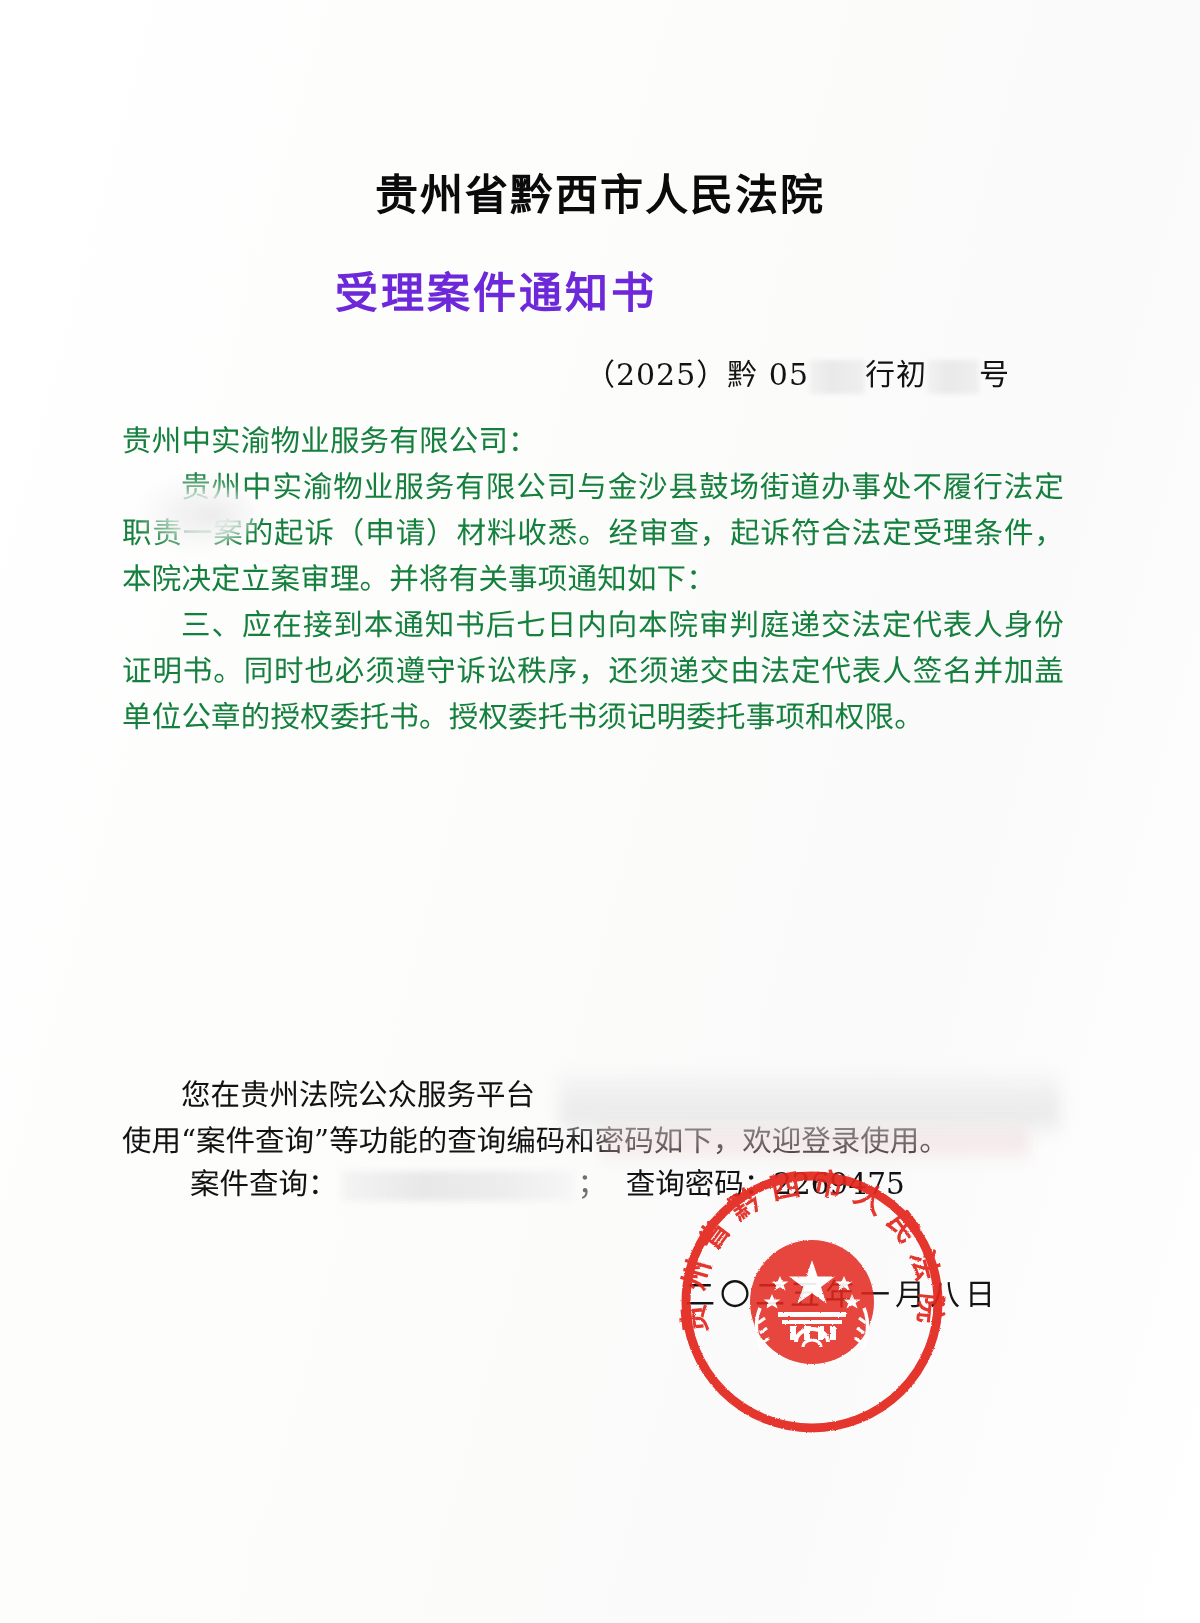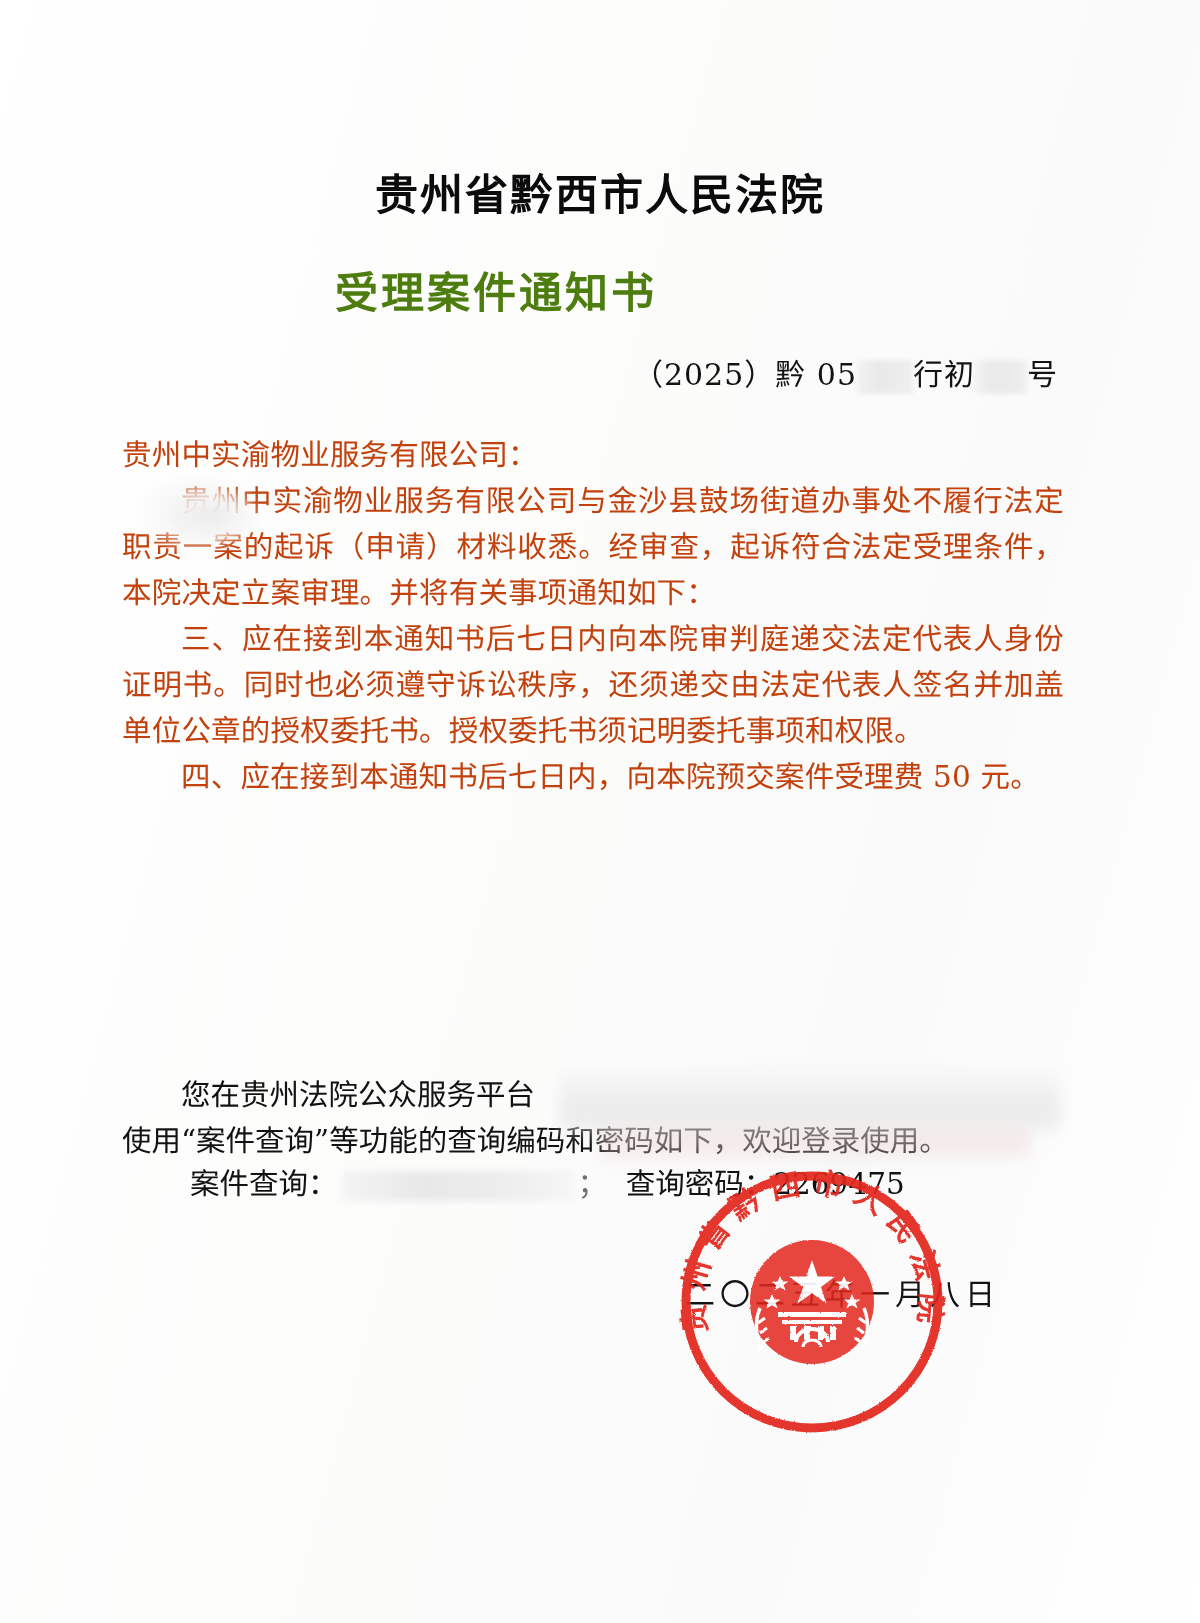--- a/index.html
+++ b/index.html
@@ -48,58 +48,57 @@
   .doc-title {
     position: absolute;
     top: 258px;
     left: 0;
     width: 992px;
     text-align: center;
     font-size: 43px;
     font-weight: 700;
     letter-spacing: 3px;
     font-family: "DejaVu Serif", "Liberation Serif", serif;
-    color: #4d7c0f;
+    color: #6d28d9;
   }
 
   
   .case-no {
     position: absolute;
     top: 350px;
     left: 0;
     width: 1010px;
     text-align: right;
     font-size: 30px;
     letter-spacing: 1px;
     white-space: nowrap;
     color: #131313;
-    padding-left: 48px;
   }
   .case-no .seg { display: inline-block; vertical-align: baseline; }
   .redact {
     display: inline-block;
     vertical-align: middle;
     background: linear-gradient(90deg, #f2f2f2, #e9e9e9 40%, #efefef);
     filter: blur(2.2px);
     border-radius: 2px;
   }
   .redact.rn1 { width: 56px; height: 34px; }
   .redact.rn2 { width: 52px; height: 34px; }
 
   
   .body-text {
     position: absolute;
-    top: 432px;
+    top: 418px;
     left: 122px;
     width: 942px;
     font-size: 29.5px;
     line-height: 46px;
     text-align: justify;
     text-justify: inter-ideograph;
-    color: #c2410c;
+    color: #15803d;
     letter-spacing: 0.2px;
   }
   .body-text p {
     margin: 0;
     text-indent: 0;
   }
   .body-text p.indent {
     text-indent: 2em;
   }
 
@@ -209,21 +208,20 @@
   <div class="doc-title">受理案件通知书</div>
 
   <div class="case-no">
     <span class="seg">（2025）黔 0</span><span class="seg">5</span><span class="redact rn1"></span><span class="seg">行初</span><span class="redact rn2"></span><span class="seg">号</span>
   </div>
 
   <div class="body-text">
     <p>贵州中实渝物业服务有限公司：</p>
     <p class="indent">贵州中实渝物业服务有限公司与金沙县鼓场街道办事处不履行法定职责一案的起诉（申请）材料收悉。经审查，起诉符合法定受理条件，本院决定立案审理。并将有关事项通知如下：</p>
     <p class="indent">三、应在接到本通知书后七日内向本院审判庭递交法定代表人身份证明书。同时也必须遵守诉讼秩序，还须递交由法定代表人签名并加盖单位公章的授权委托书。授权委托书须记明委托事项和权限。</p>
-    <p class="indent">四、应在接到本通知书后七日内，向本院预交案件受理费 50 元。</p>
   </div>
 
   <div class="blur-patch bp-a"></div>
   <div class="blur-patch bp-b"></div>
 
   <div class="platform">
     <p class="indent">您在贵州法院公众服务平台</p>
     <p>使用“案件查询”等功能的查询编码和密码如下，欢迎登录使用。</p>
   </div>
   <div class="smudge-band"></div>

